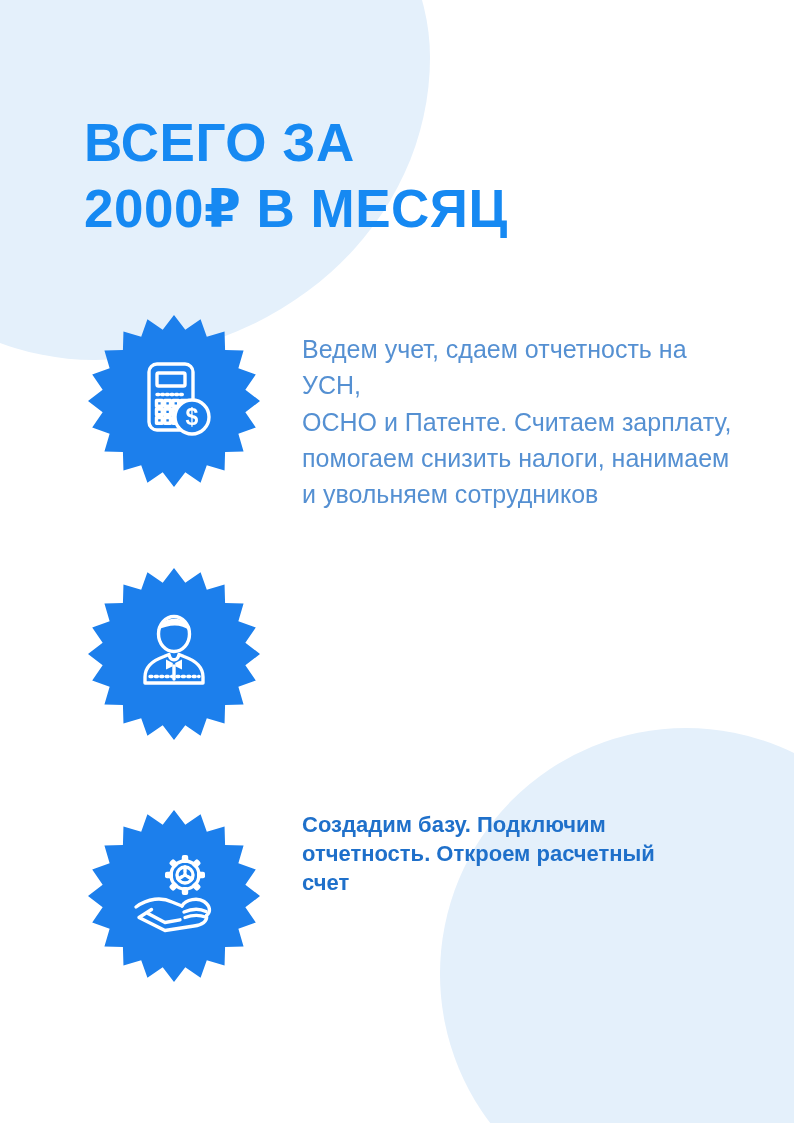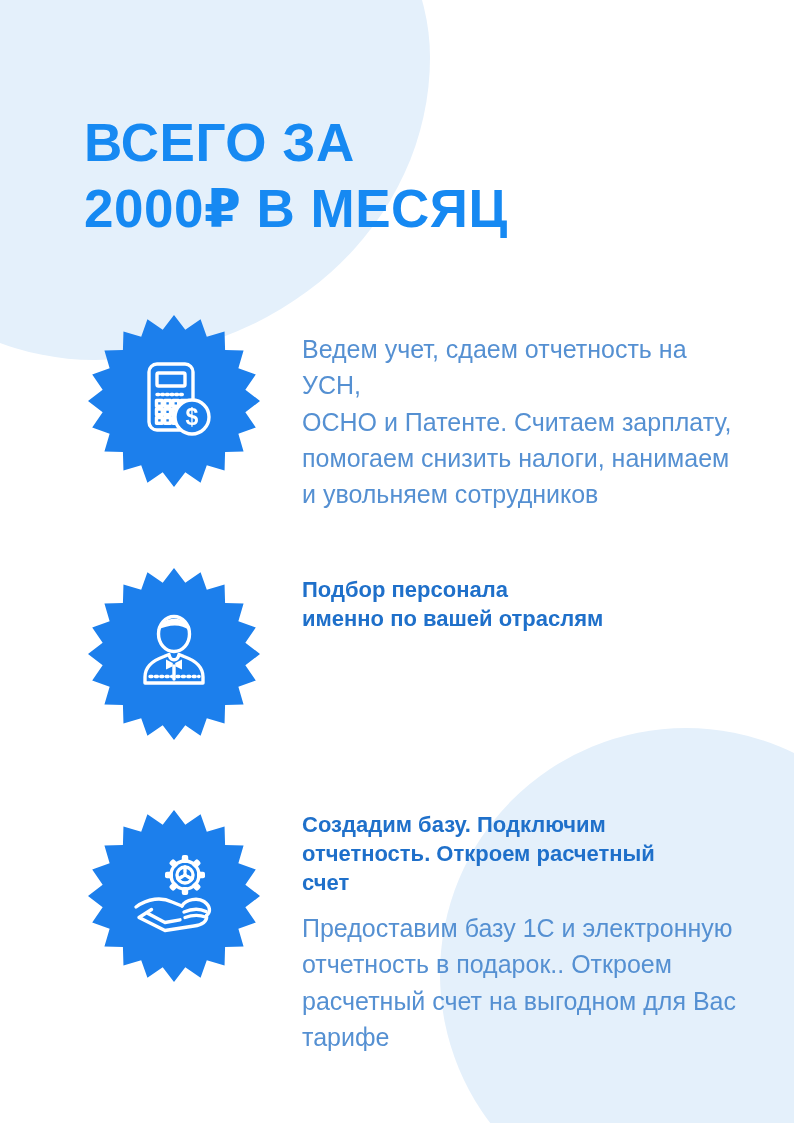--- a/index.html
+++ b/index.html
@@ -118,22 +118,20 @@
       <svg viewBox="0 0 100 100">
         <ellipse class="icon-stroke" cx="50" cy="30" rx="15.5" ry="17.5" stroke-width="3.2"></ellipse>
         <path class="icon-fill" d="M33.5 26 C36 13.5 58 10.5 65.5 22 C66.5 23.8 66.3 25.2 65.5 26.8 C57 19.5 45 20.5 33.5 26 Z"></path>
         <path class="icon-stroke" d="M21 79 L21 73 C21 62 30 56 40 52.5 L45 50.5 C46.5 57.5 53.5 57.5 55 50.5 L60 52.5 C70 56 79 62 79 73 L79 79 Z"></path>
         <path class="icon-fill" d="M42 55.5 L48.8 59 L48.8 62.3 L42 65.5 Z M58 55.5 L51.2 59 L51.2 62.3 L58 65.5 Z"></path>
         <line class="icon-stroke" x1="50" y1="62" x2="50" y2="75" stroke-width="2.6"></line>
         <line class="icon-stroke" x1="26" y1="72.5" x2="75" y2="72.5" stroke-width="7" stroke-dasharray="2 3.4"></line>
       </svg>
     </div>
     <div class="ftext">
-      <div class="feature-title">Подбор персонала
-именно по вашей отраслям</div>
     </div>
   </div>
 
   <div class="feature" id="f3">
     <div class="badge starburst" style="clip-path: polygon(50% 0%, 56.57% 8.52%, 65.45% 2.45%, 69.07% 12.58%, 79.39% 9.55%, 79.7% 20.3%, 90.45% 20.61%, 87.42% 30.93%, 97.55% 34.55%, 91.48% 43.43%, 100% 50%, 91.48% 56.57%, 97.55% 65.45%, 87.42% 69.07%, 90.45% 79.39%, 79.7% 79.7%, 79.39% 90.45%, 69.07% 87.42%, 65.45% 97.55%, 56.57% 91.48%, 50% 100%, 43.43% 91.48%, 34.55% 97.55%, 30.93% 87.42%, 20.61% 90.45%, 20.3% 79.7%, 9.55% 79.39%, 12.58% 69.07%, 2.45% 65.45%, 8.52% 56.57%, 0% 50%, 8.52% 43.43%, 2.45% 34.55%, 12.58% 30.93%, 9.55% 20.61%, 20.3% 20.3%, 20.61% 9.55%, 30.93% 12.58%, 34.55% 2.45%, 43.43% 8.52%);">
       <svg viewBox="0 0 100 100">
         <g transform="translate(61,29)">
           <g class="icon-fill">
             <rect x="-3.2" y="-20" width="6.4" height="8" rx="2"></rect>
             <rect x="-3.2" y="-20" width="6.4" height="8" rx="2" transform="rotate(45)"></rect>
@@ -158,20 +156,16 @@
           <path d="M61 71.5 C68 69 76 69 81.5 71"></path>
           <path d="M82.5 69.5 C83.5 75.5 78 78.8 70 80 L41 84.5 L15 71.5 L27.5 63.5"></path>
           <path d="M24 67.5 L41 76.5 L56 73.8"></path>
         </g>
       </svg>
     </div>
     <div class="ftext">
       <div class="feature-title">Создадим базу. Подключим
 отчетность. Откроем расчетный
 счет</div>
-      <div class="feature-description">Предоставим базу 1С и электронную
-отчетность в подарок.. Откроем
-расчетный счет на выгодном для Вас
-тарифе</div>
     </div>
   </div>
 
 </div>
 
 </body></html>

